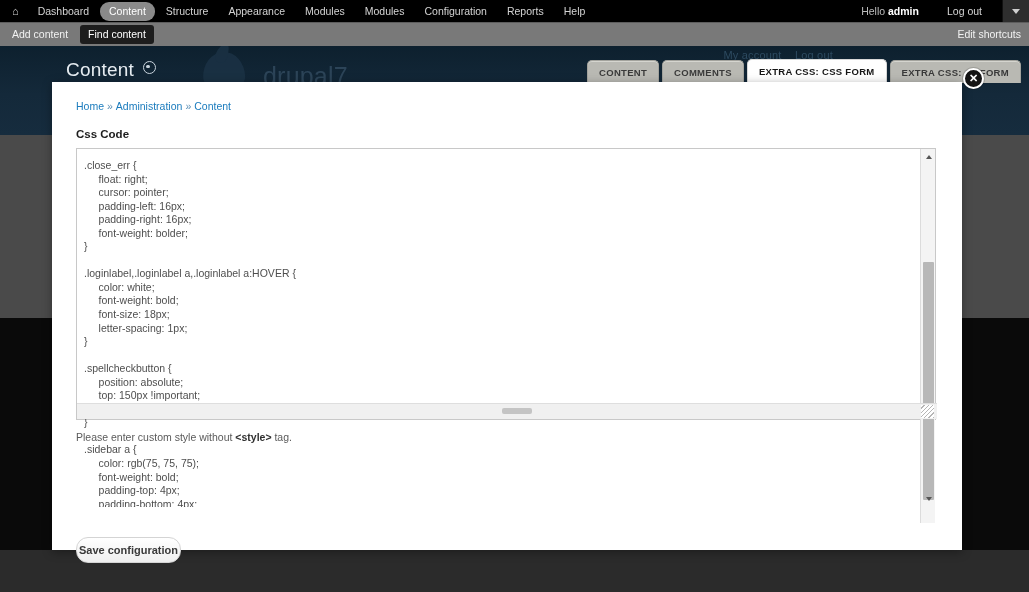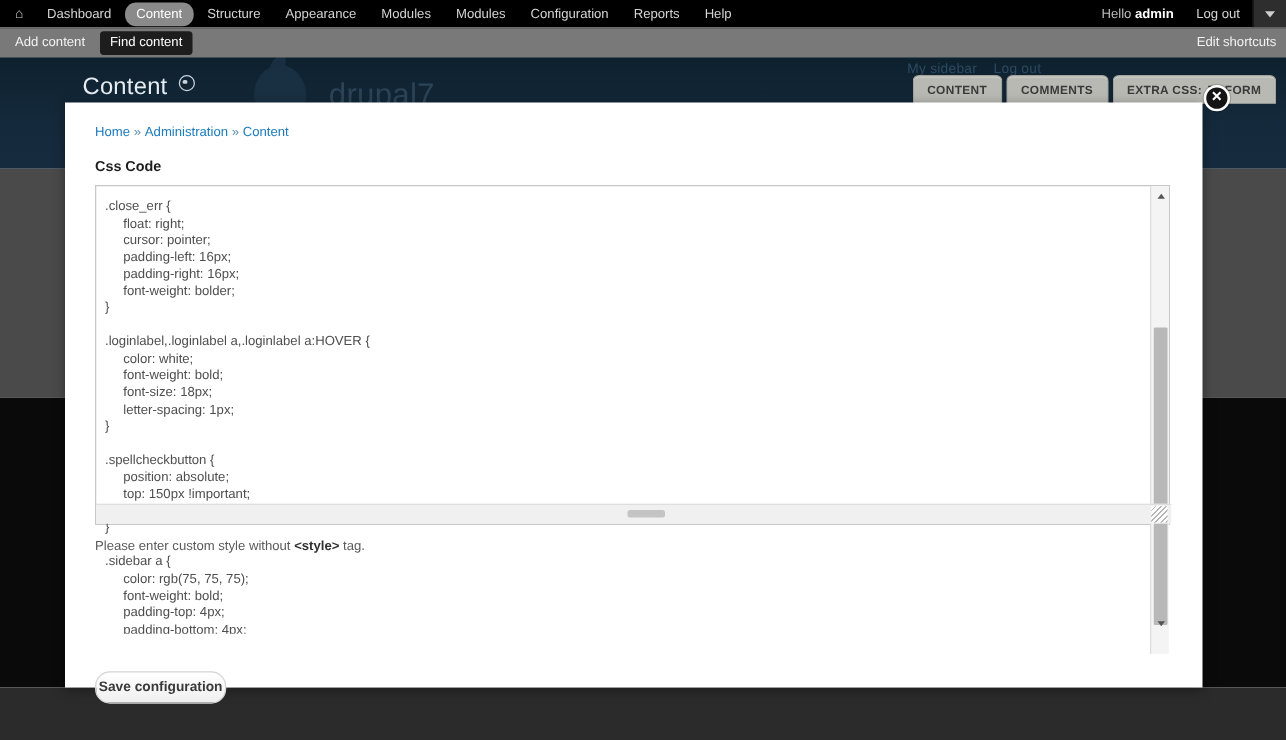--- a/index.html
+++ b/index.html
@@ -78,21 +78,21 @@
     position:relative;
   }
   .tb-home{
     color:#ccc;font-size:11px;padding:0 9px 0 12px;line-height:22px;
   }
   .tb-item{
     color:#d4d4d4;font-size:10.5px;padding:3px 9px;margin:0 1px;
     line-height:13px;border-radius:9px;white-space:nowrap;
   }
   .tb-item.active{background:#8a8a8a;color:#ffffff;}
-  .tb-right{position:absolute;right:0;top:0;height:22px;display:flex;align-items:center;}
+  .tb-right{position:absolute;right:0;top:0;height:22px;display:flex;align-items:center;gap:10px;}
   .tb-hello{color:#bdbdbd;font-size:10.5px;padding:0 8px;}
   .tb-hello b{color:#ffffff;}
   .tb-logout{color:#d4d4d4;font-size:10.5px;padding:0 10px;}
   .tb-caret{
     width:26px;height:22px;background:#2e2e2e;border-left:1px solid #111;
     display:flex;align-items:center;justify-content:center;
   }
   .caret-glyph{width:0;height:0;border-left:4px solid transparent;border-right:4px solid transparent;border-top:5px solid #cfcfcf;}
 
   .tb-sub{
@@ -175,27 +175,28 @@
   <div class="band band-footer"></div>
 
   <div class="drupal-logo"></div>
   <div class="drupal-word">drupal7</div>
 
   <div class="hero-title">
     <span>Content</span><span class="hero-gear"></span>
   </div>
 
   <div class="acct-links">
-    <span>My sidebar</span>
+    <span>My account</span>
     <span>Log out</span>
   </div>
 
   <div class="tabs">
     <div class="tab">CONTENT</div>
     <div class="tab">COMMENTS</div>
+    <div class="tab active">EXTRA CSS: CSS FORM</div>
     <div class="tab">EXTRA CSS: JS FORM</div>
   </div>
 </div>
 
 <div id="toolbar">
   <div class="tb-main">
     <div class="tb-home">⌂</div>
     <div class="tb-item">Dashboard</div>
     <div class="tb-item active">Content</div>
     <div class="tb-item">Structure</div>

